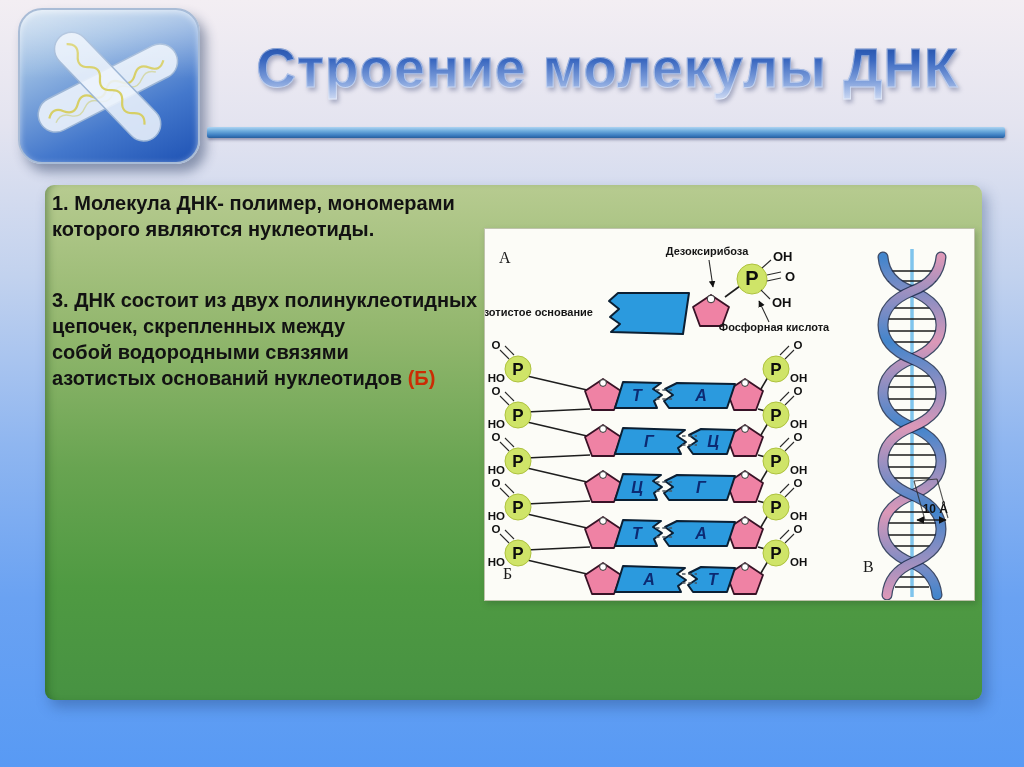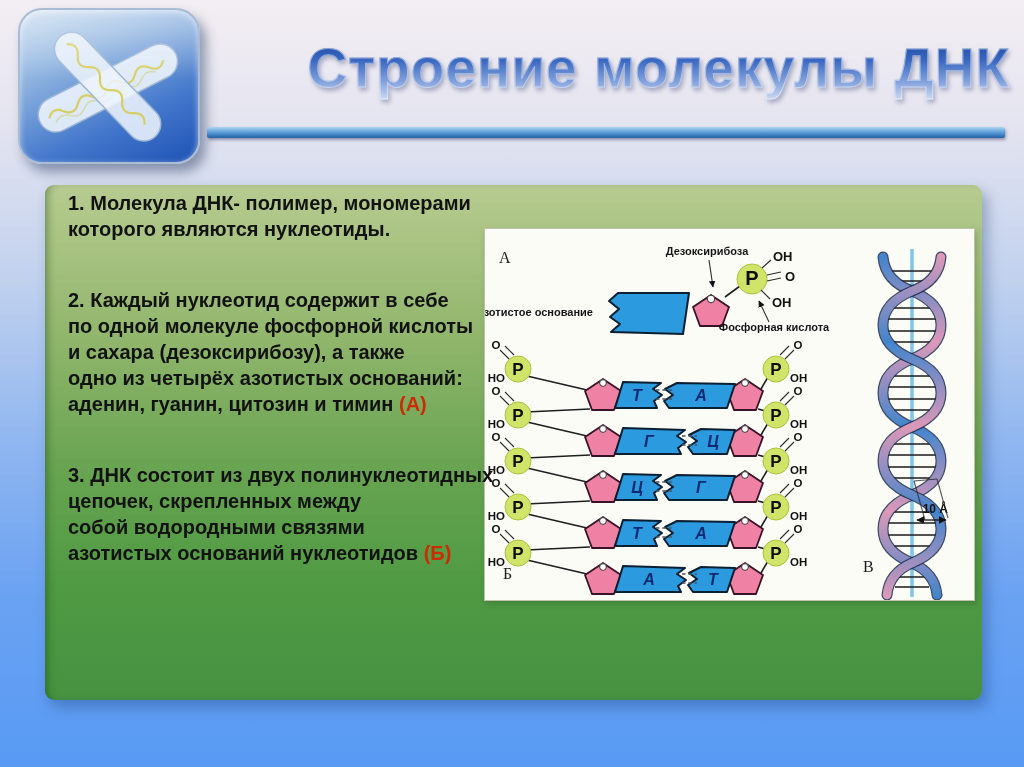--- a/index.html
+++ b/index.html
@@ -7,37 +7,37 @@
     font-family:"Liberation Sans",sans-serif;
     background:linear-gradient(180deg,#f3eef3 0%,#e4e4f0 16%,#c2d2ee 36%,#8fb6f0 58%,#6aa2f2 78%,#589af4 100%);}
   
   .chromo{position:absolute;left:18px;top:8px;width:178px;height:152px;border-radius:24px;
     background:linear-gradient(155deg,#c6daee 0%,#96b9e2 28%,#4478cc 68%,#1e52b4 100%);
     border:2px solid #a9bcd6;box-shadow:6px 8px 12px rgba(30,50,90,.45), inset 0 2px 6px rgba(255,255,255,.55);}
   .chromo:after{content:"";position:absolute;inset:0;border-radius:22px;
     background:linear-gradient(180deg,rgba(255,255,255,.38),rgba(255,255,255,0) 45%);}
   .chromo svg{position:absolute;inset:0;}
   
-  .title{position:absolute;left:205px;top:36px;width:805px;text-align:right;
+  .title{position:absolute;left:205px;top:36px;width:805px;text-align:center;
     font-size:55px;font-weight:bold;letter-spacing:1px;
     background:linear-gradient(180deg,#1d4ba6 8%,#3a68c0 38%,#84a3dd 72%,#cfdbf4 100%);
     -webkit-background-clip:text;background-clip:text;color:transparent;
     -webkit-text-stroke:1px rgba(255,255,255,.45);
     filter:drop-shadow(2px 3px 2px rgba(50,60,110,.35));}
   .title-rule{position:absolute;left:207px;top:127px;width:798px;height:11px;border-radius:2px;
     background:linear-gradient(180deg,#aed4f2 0%,#70aede 35%,#3c7ec2 75%,#275e9c 100%);
     box-shadow:1px 2px 3px rgba(0,10,60,.35);}
   
   .panel{position:absolute;left:45px;top:185px;width:937px;height:515px;border-radius:9px;
     background:linear-gradient(180deg,#b7cb90 0%,#93b76e 28%,#68a451 55%,#4f9a42 78%,#479242 100%);
     box-shadow:5px 7px 14px rgba(25,55,105,.35), inset 7px 0 9px -5px rgba(15,60,15,.45);}
   
   .points{position:absolute;left:52px;top:190px;width:480px;z-index:5;color:#121212;
     font-size:20px;font-weight:bold;line-height:1.3;}
-  .points p{margin:0 0 45px 16px;}
+  .points p{margin:0 0 45px 0;}
   .points .body{white-space:pre-line;}
   .points .marker{color:#cb2c04;}
   
   .diagram{position:absolute;left:484px;top:228px;width:489px;height:371px;
     background:#fcfcf7;border:1px solid #bfc3ac;box-shadow:2px 3px 6px rgba(40,70,40,.28);}
   .diagram svg{display:block;}
   
   .ln{stroke:#1e1e1e;stroke-width:1.6;fill:none;}
   .thin{stroke:#2a2a2a;stroke-width:1.1;fill:none;}
   .pent{fill:#ef82a4;stroke:#381226;stroke-width:1.8;stroke-linejoin:round;}
@@ -270,24 +270,19 @@
           <text class="measure" x="463" y="284" text-anchor="end">10 Å</text>
         </g>
         <text class="slabel" x="378" y="343">В</text>
       </g>
     </svg>
   </div>
 
   <div class="points">
     <p><span class="body">1. Молекула ДНК- полимер, мономерами
 которого являются нуклеотиды.</span> <span class="marker"></span></p>
-    <p><span class="body">2. Каждый нуклеотид содержит в себе
-по одной молекуле фосфорной кислоты
-и сахара (дезоксирибозу), а также
-одно из четырёх азотистых оснований:
-аденин, гуанин, цитозин и тимин</span> <span class="marker">(А)</span></p>
     <p><span class="body">3. ДНК состоит из двух  полинуклеотидных
 цепочек, скрепленных между
 собой водородными связями
 азотистых оснований нуклеотидов</span> <span class="marker">(Б)</span></p>
   </div>
 
 </div>
 
 </body></html>

